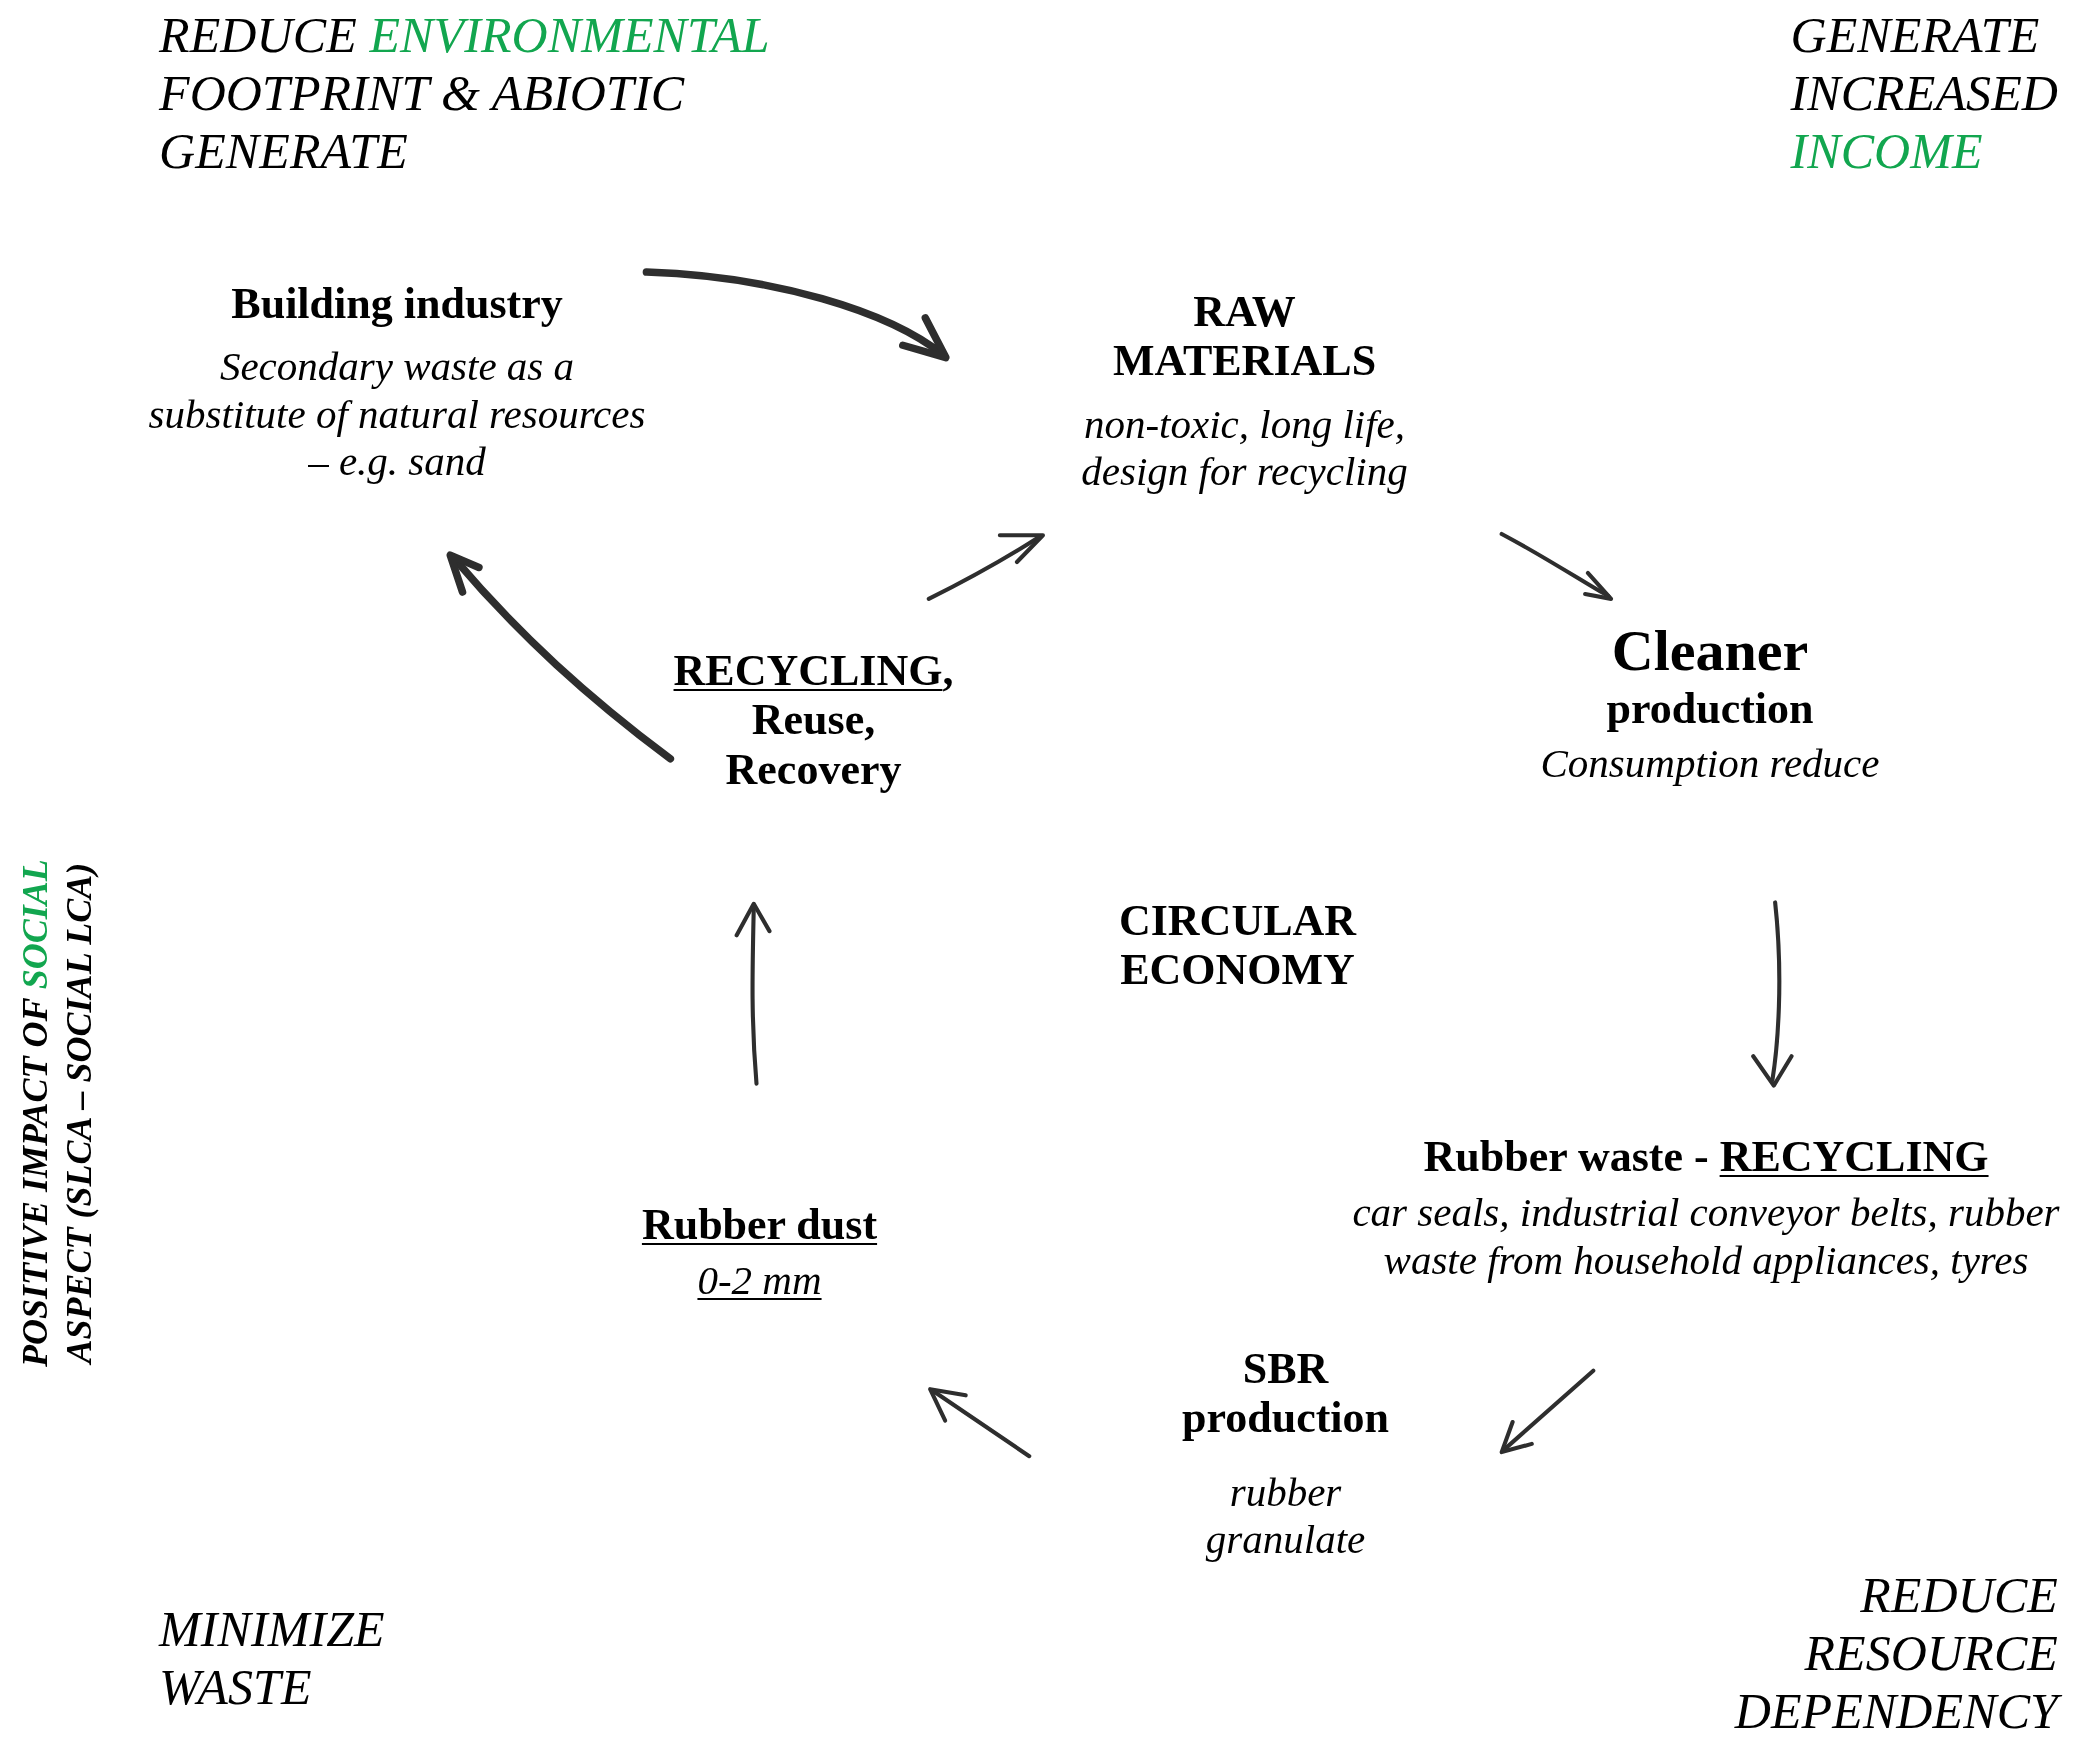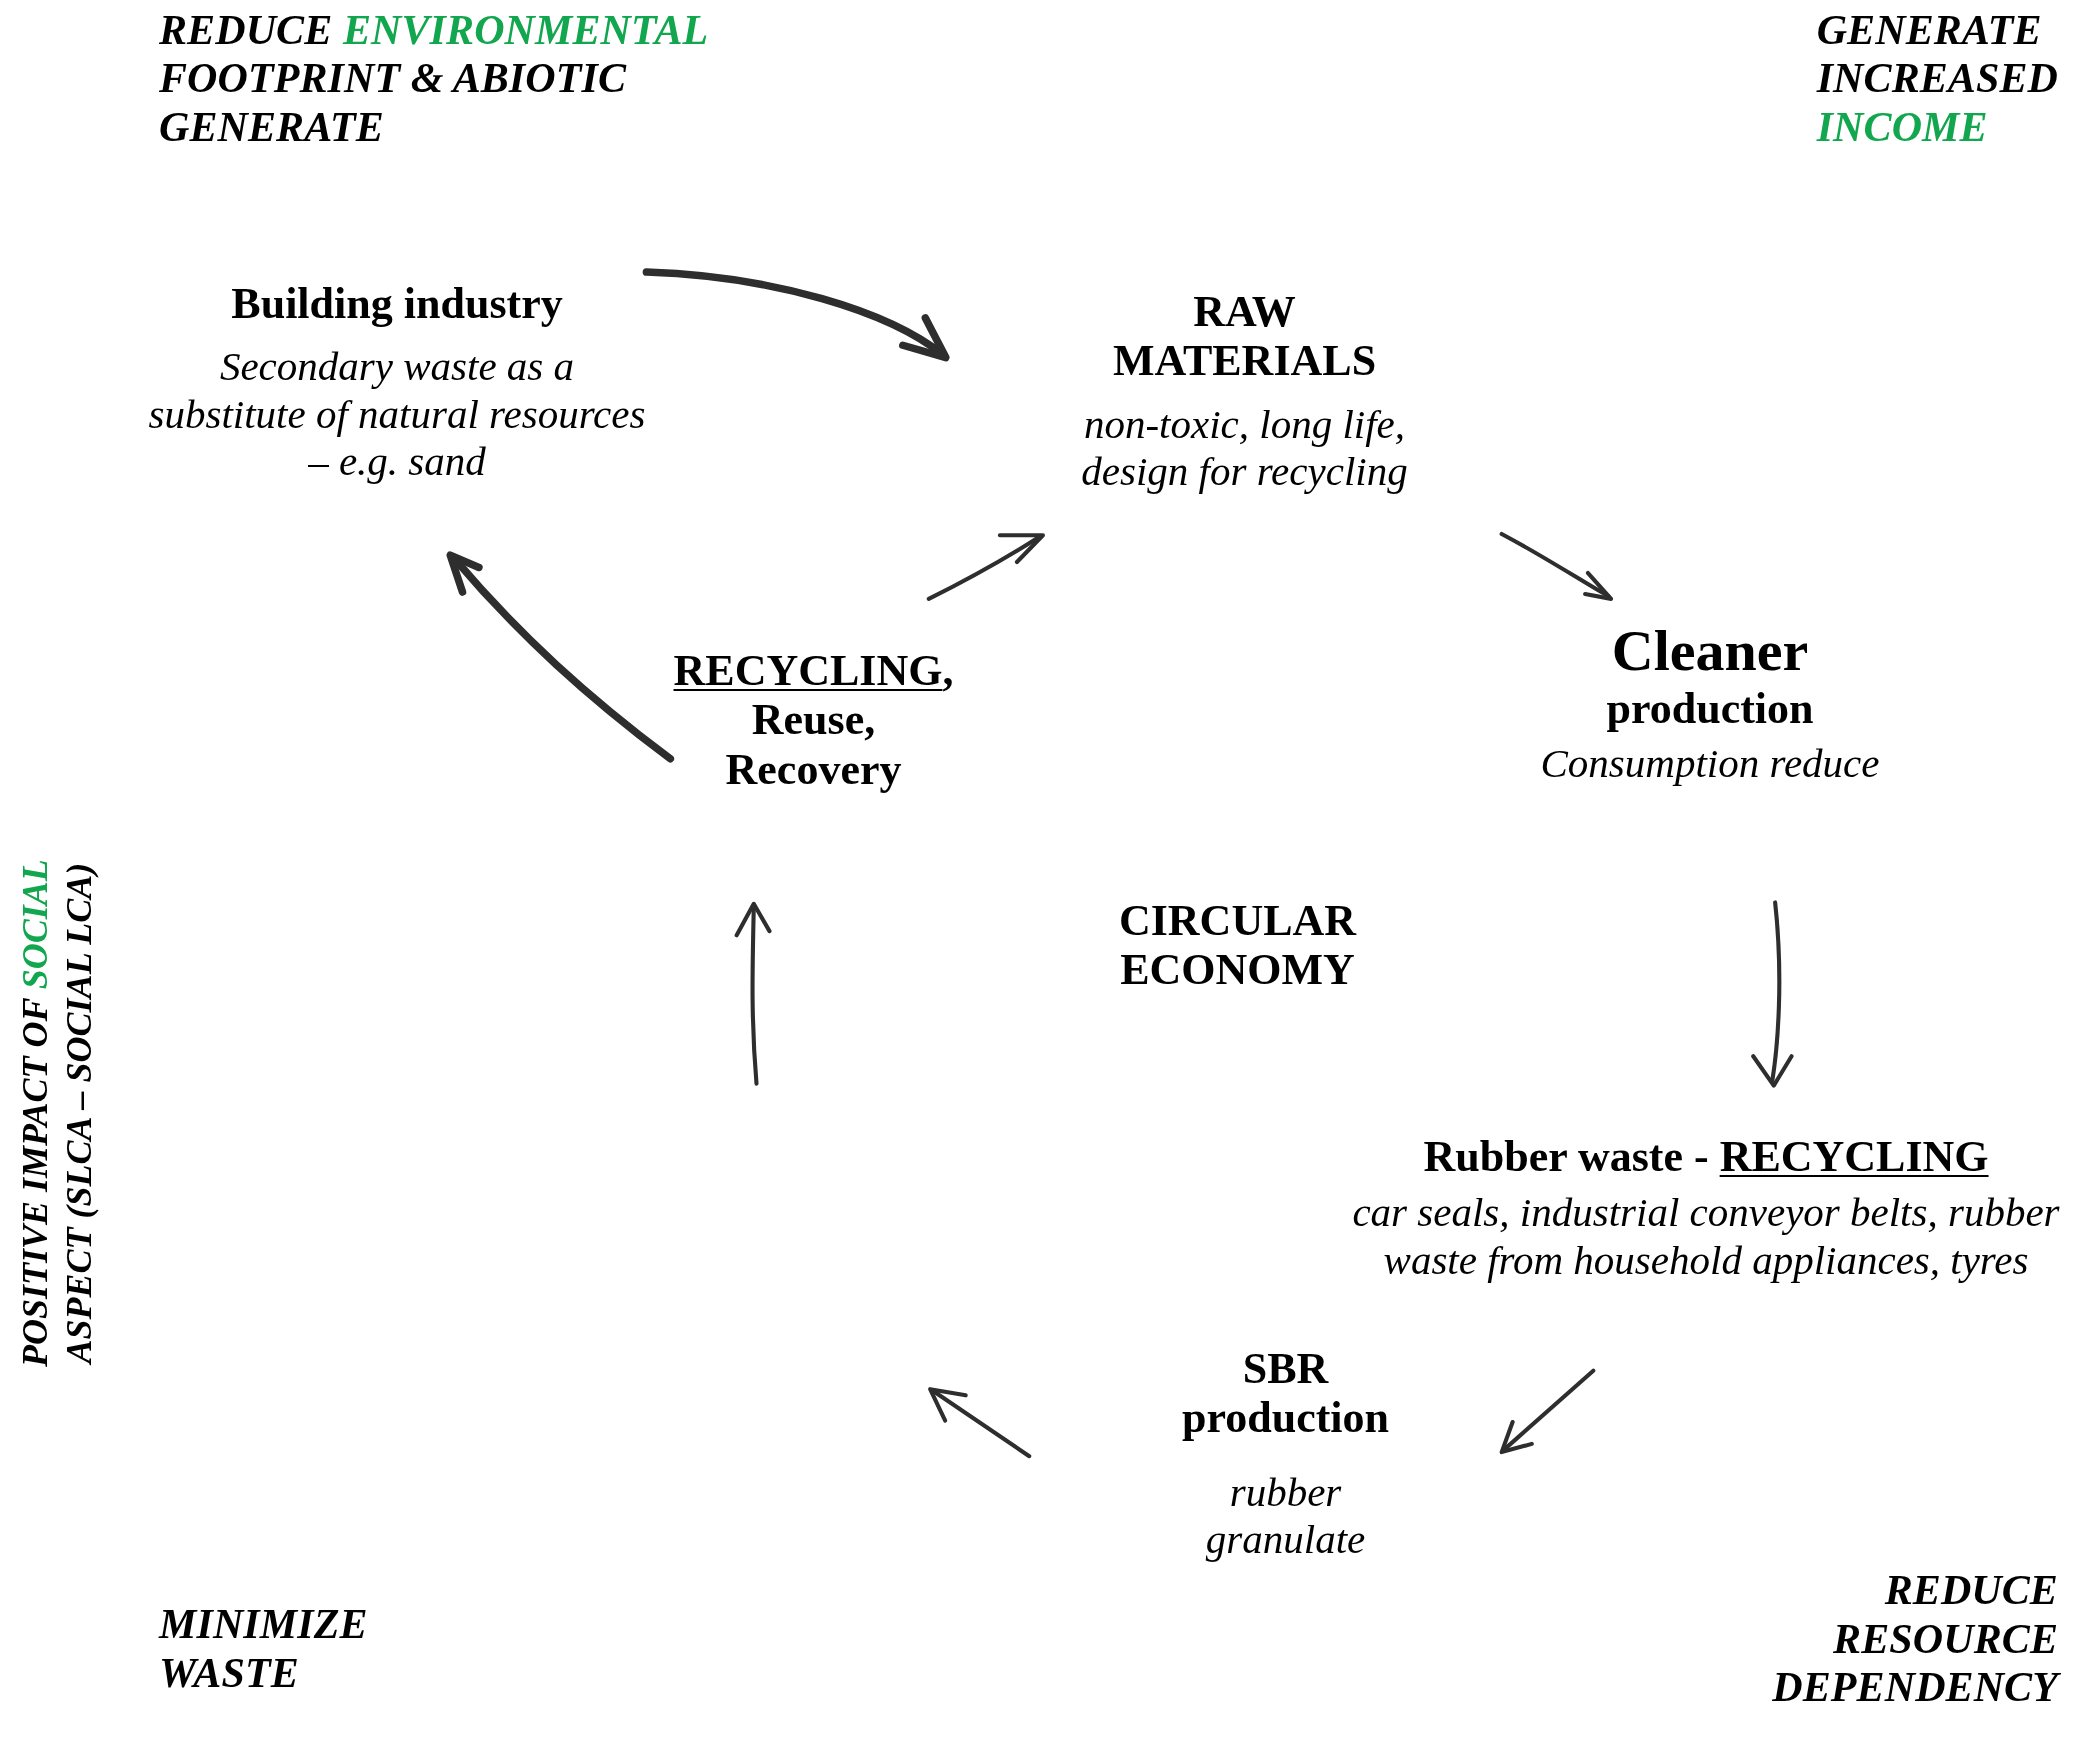--- a/index.html
+++ b/index.html
@@ -10,22 +10,22 @@
   }
   .stage{position:absolute;inset:0;}
 
   
   .node{position:absolute;text-align:center;}
   .title{font-weight:bold;line-height:1.12;}
   .sub{font-style:italic;line-height:1.16;}
 
   
   .slogan{
-    position:absolute;font-weight:bold;font-style:italic;
-    font-size:42px;line-height:1.16;letter-spacing:0.1px;
+    position:absolute;font-weight:normal;font-style:italic;
+    font-size:50px;line-height:1.16;letter-spacing:0.1px;
   }
   .green{color:#12a64f;}
 
   
   .vert-label{
     position:absolute;
     font-weight:bold;font-style:italic;font-size:36px;line-height:1.22;
     transform-origin:0 0;
     white-space:nowrap;text-align:center;
   }
@@ -138,20 +138,28 @@
     <div class="sub" style="font-size:41px;margin-top:8.2px;">car seals, industrial conveyor belts, rubber waste from household appliances, tyres</div>
   </div>
 
   <div class="node" style="left:1101px;top:1344px;width:369px;">
     <div class="title" style="font-size:44px;">SBR</div>
     <div class="title" style="font-size:44px;">production</div>
     <div class="sub" style="font-size:41px;margin-top:26px;">rubber</div>
     <div class="sub" style="font-size:41px;">granulate</div>
   </div>
 
+  <div class="node" style="left:602px;top:1200px;width:315px;">
+    <div class="title" style="font-size:44px;">
+      <span class="u">Rubber dust</span>
+    </div>
+    <div class="sub" style="font-size:41px;margin-top:8.2px;">
+      <span class="u">0-2 mm</span>
+    </div>
+  </div>
 
   <div class="node" style="left:622px;top:646px;width:383px;">
     <div class="title" style="font-size:44px;">
       <span class="u">RECYCLING</span><span>,</span>
     </div>
     <div class="title" style="font-size:44px;">Reuse,</div>
     <div class="title" style="font-size:44px;">Recovery</div>
   </div>
 
   <div class="node" style="left:1012px;top:896px;width:451px;">

